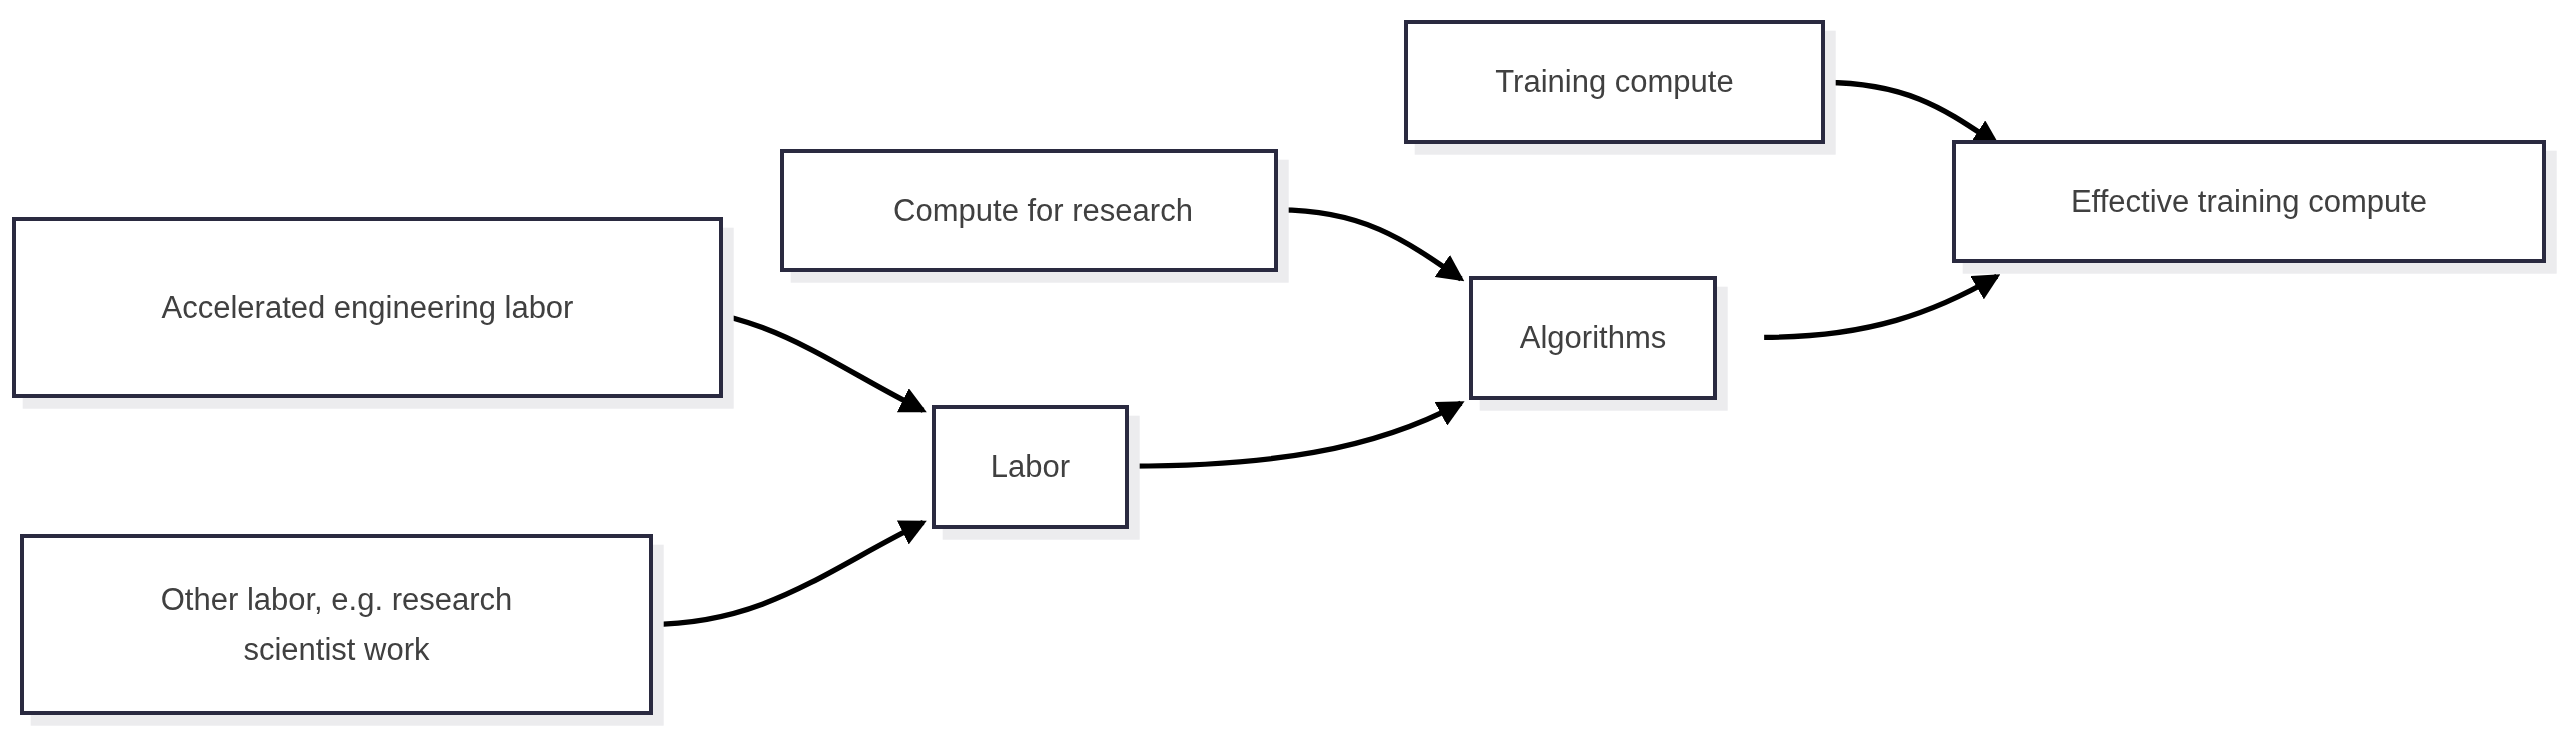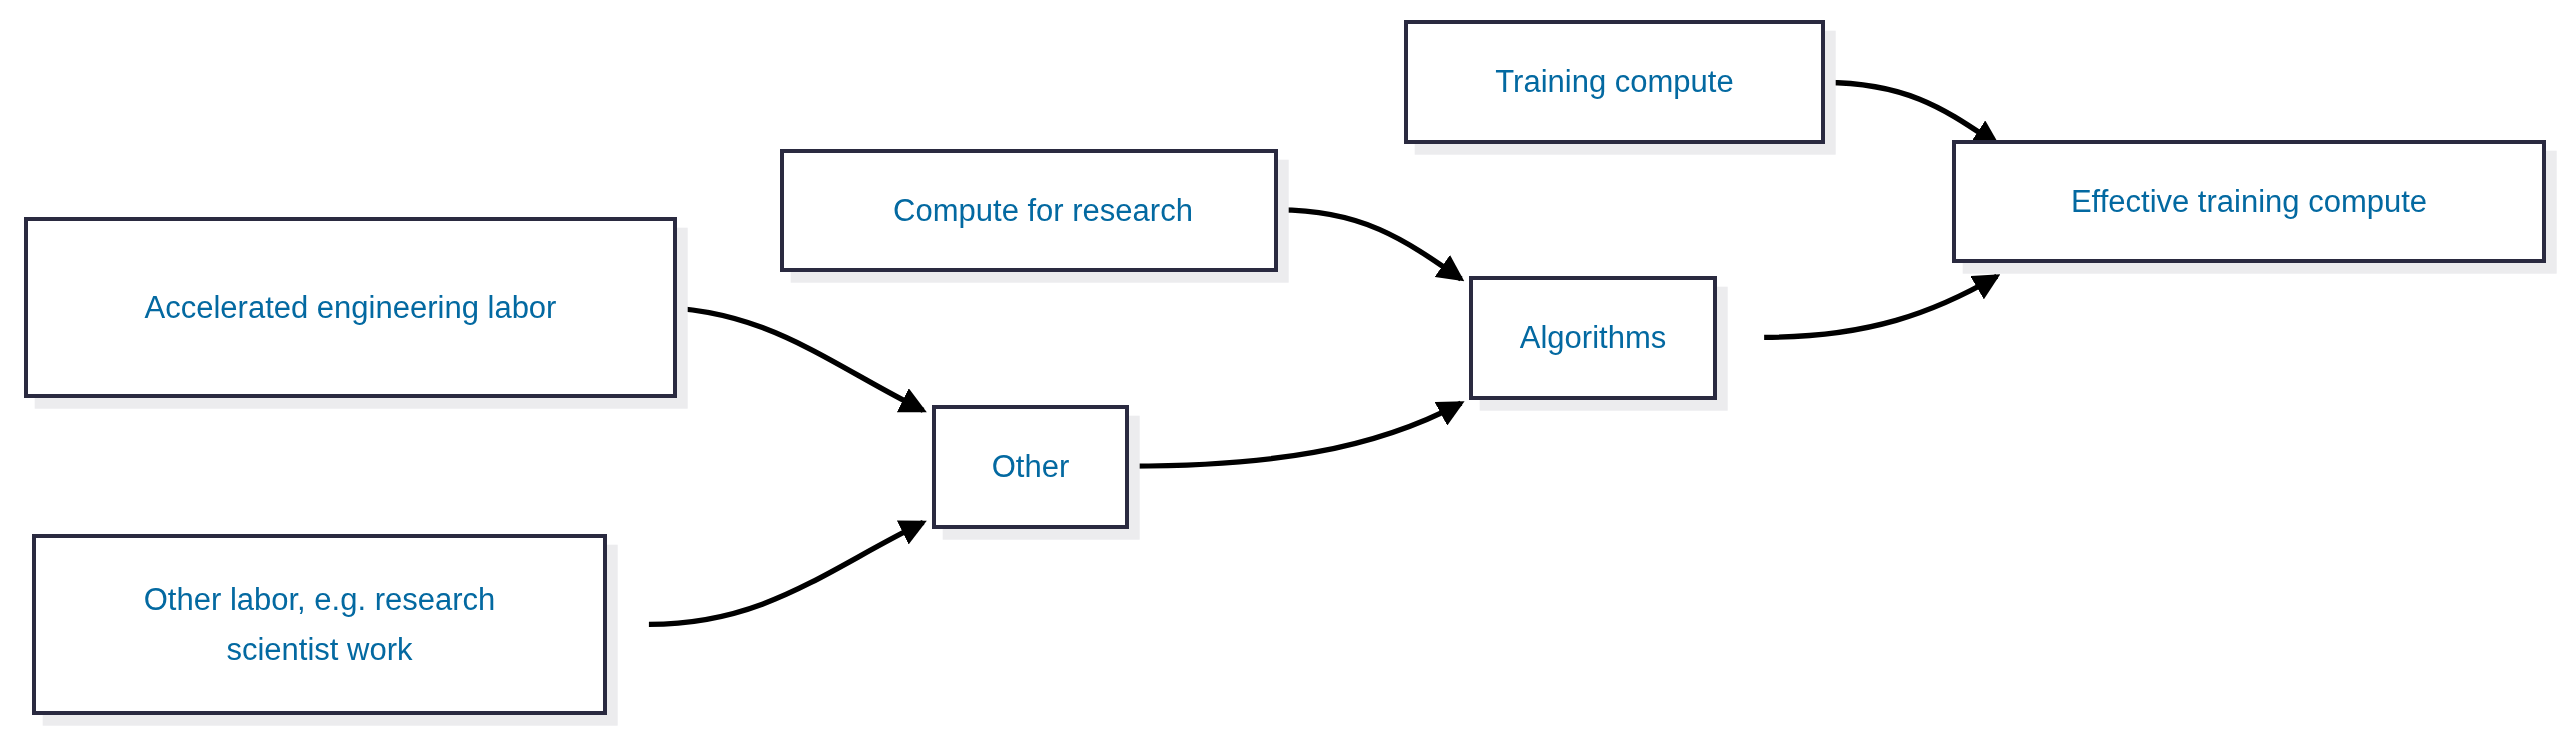--- a/index.html
+++ b/index.html
@@ -21,38 +21,38 @@
     width: 2576px;
     height: 737px;
     z-index: 1;
   }
   .node {
     position: absolute;
     z-index: 2;
     box-sizing: border-box;
     border: 4.7px solid #2a2a40;
     background: #ffffff;
-    color: #0369a1;
+    color: #404040;
     display: flex;
     align-items: center;
     justify-content: center;
     text-align: center;
     font-size: 31px;
     line-height: 1.6;
     box-shadow: 10.7px 10.7px 0 0 #ececee;
   }
   .node .label {
     display: inline-block;
   }
   .node--wide .label {
     max-width: 443px;
   }
   
-  #node-accelerated-engineering-labor { left: 24px;  top: 217px; width: 653px; height: 181px; }
-  #node-other-labor                   { left: 32px;  top: 534px; width: 575px; height: 181px; }
+  #node-accelerated-engineering-labor { left: 12px;  top: 217px; width: 711px; height: 181px; }
+  #node-other-labor                   { left: 20px;  top: 534px; width: 633px; height: 181px; }
   #node-compute-for-research          { left: 780px; top: 149px; width: 498px; height: 123px; padding-left: 28px; }
   #node-labor                         { left: 932px; top: 405px; width: 197px; height: 124px; }
   #node-training-compute              { left: 1404px; top: 20px;  width: 421px; height: 124px; }
   #node-algorithms                    { left: 1469px; top: 276px; width: 248px; height: 124px; }
   #node-effective-training-compute    { left: 1952px; top: 140px; width: 594px; height: 123px; }
   .edge {
     fill: none;
     stroke: #000000;
     stroke-width: 8px;
     stroke-linecap: butt;
@@ -83,21 +83,21 @@
 
   <div class="node node--wide" id="node-other-labor">
     <span class="label">Other labor, e.g. research scientist work</span>
   </div>
 
   <div class="node" id="node-compute-for-research">
     <span class="label">Compute for research</span>
   </div>
 
   <div class="node" id="node-labor">
-    <span class="label">Other</span>
+    <span class="label">Labor</span>
   </div>
 
   <div class="node" id="node-training-compute">
     <span class="label">Training compute</span>
   </div>
 
   <div class="node" id="node-algorithms">
     <span class="label">Algorithms</span>
   </div>
 

